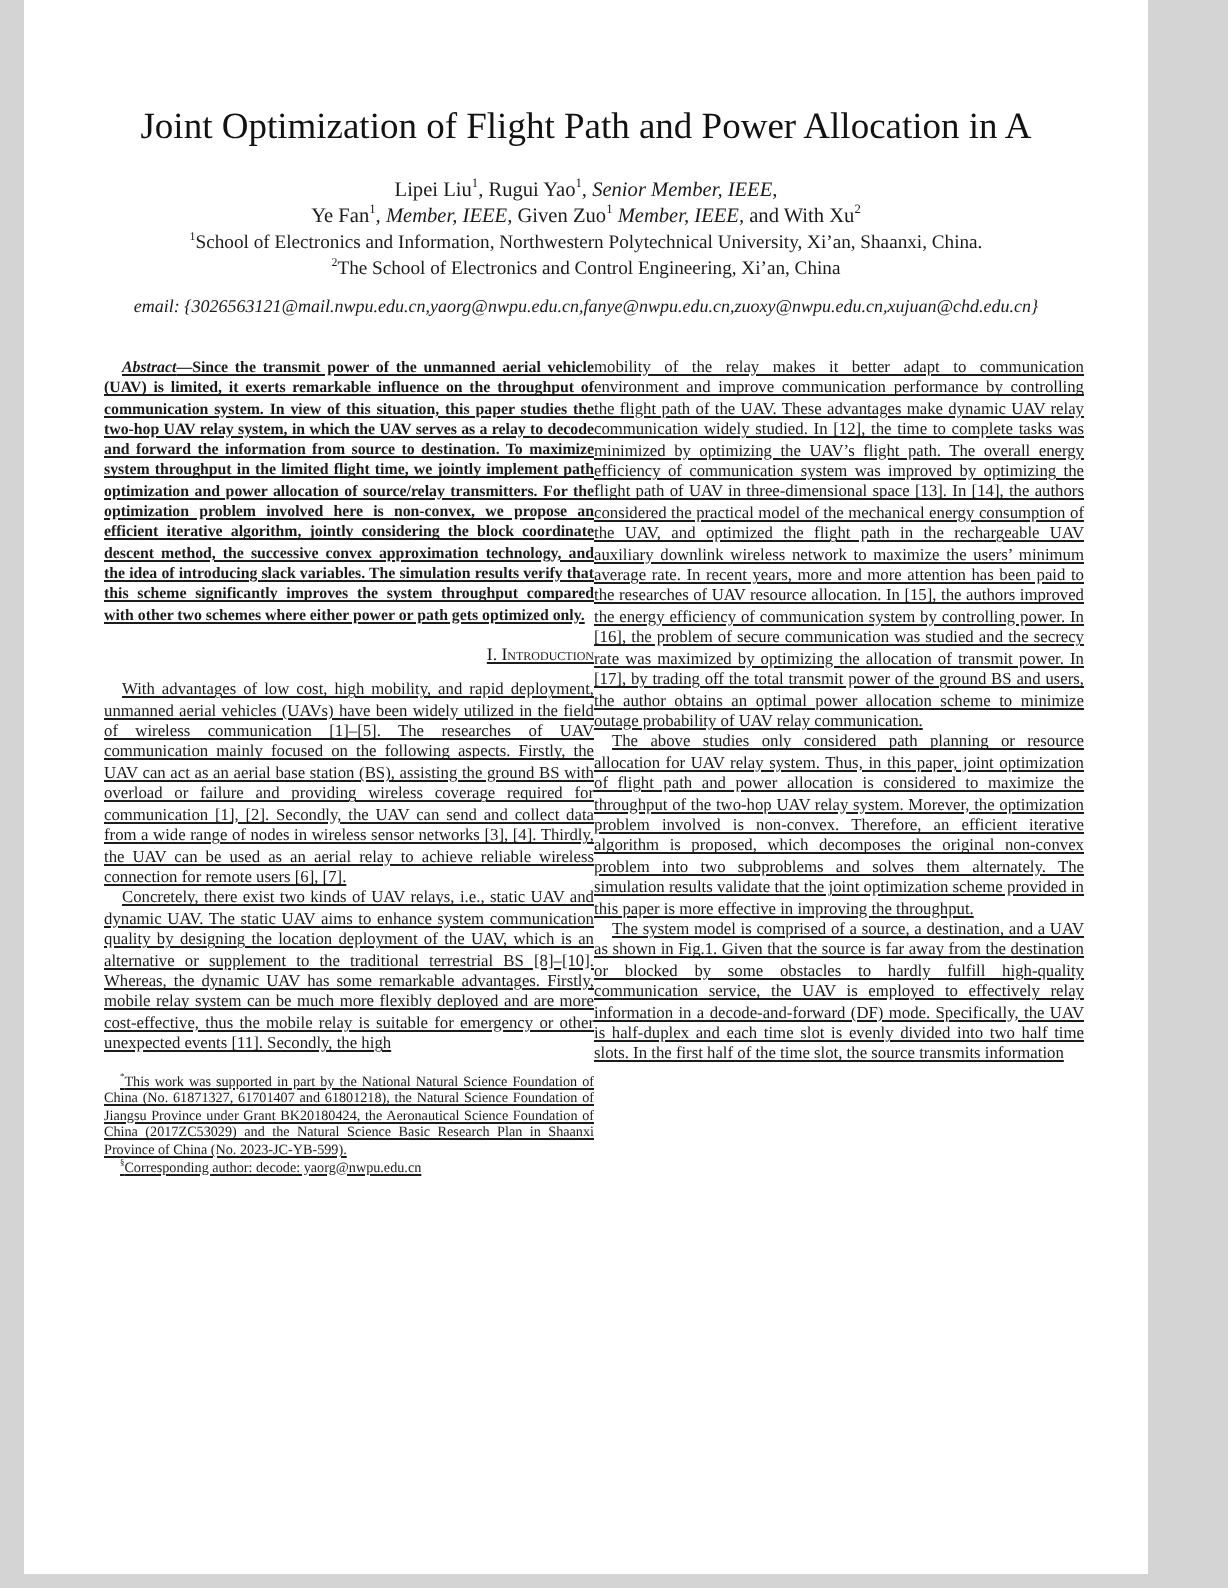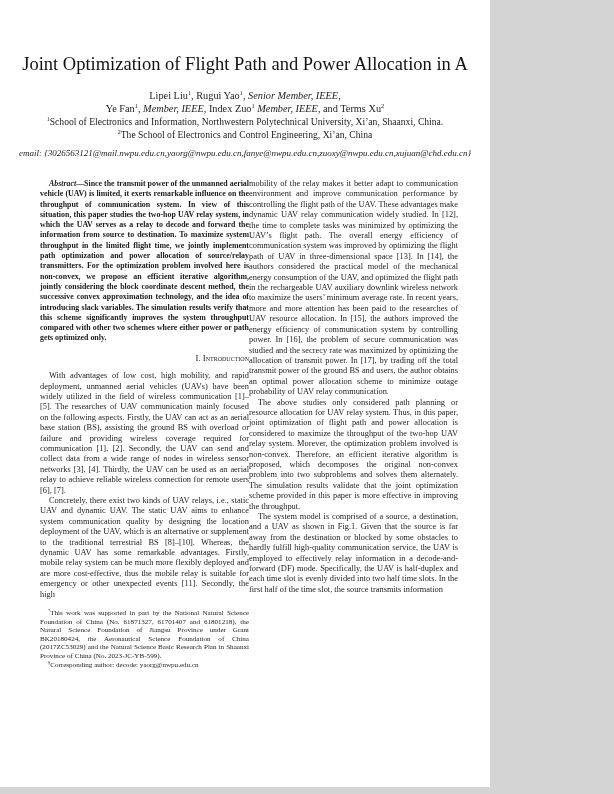--- a/index.html
+++ b/index.html
@@ -5,22 +5,22 @@
   html, body { margin: 0; padding: 0; }
   body {
     width: 614px; height: 794px;
     background: #d4d4d4;
     font-family: "Liberation Serif", serif;
     color: #1b1b1b;
     position: relative;
     overflow: hidden;
   }
   .page {
-    position: absolute; left: 0; top: 0;
-    width: 490px; height: 787px;
+    position: absolute; left: 12px; top: 0;
+    width: 562px; height: 787px;
     background: #ffffff;
     box-sizing: border-box;
   }
   
   .title {
     margin-top: 51px;
     text-align: center;
     font-size: 18.5px;
     line-height: 26px;
     color: #121212;
@@ -28,20 +28,21 @@
   .authors { text-align: center; margin-top: 12px; }
   .name-line  { font-size: 10.3px; line-height: 13px; }
   .affil-line { font-size: 9.6px;  line-height: 13px; }
   .email-line { font-size: 9px; line-height: 12px; font-style: italic; margin-top: 6px; }
   sup { font-size: 62%; line-height: 0; }
   
   .columns {
     display: flex;
     justify-content: space-between;
     margin: 20px 32px 0 40px;
+    text-decoration: underline;
   }
   .col {
     width: 258px;
     text-align: justify;
     font-size: 8.4px;
     line-height: 10.4px;
   }
   .col p { margin: 0; text-indent: 9px; }
   .col p.no-indent { text-indent: 0; }
   .abstract, .index-terms {
@@ -70,21 +71,21 @@
 <body>
 
 <div class="page">
 
   <div class="title">
     <div>Joint Optimization of Flight Path and Power Allocation in A</div>
   </div>
 
   <div class="authors">
     <div class="name-line"><span>Lipei Liu</span><sup>1</sup><span>, Rugui Yao</span><sup>1</sup><span>, </span><span style="font-style: italic; text-align: right;">Senior Member, IEEE</span><span>,</span></div>
-    <div class="name-line"><span>Ye Fan</span><sup>1</sup><span>, </span><span style="font-style: italic;">Member, IEEE</span><span>, Index Zuo</span><sup>1</sup><span> </span><span style="font-style: italic;">Member, IEEE</span><span>, and Terms Xu</span><sup>2</sup></div>
+    <div class="name-line"><span>Ye Fan</span><sup>1</sup><span>, </span><span style="font-style: italic;">Member, IEEE</span><span>, Given Zuo</span><sup>1</sup><span> </span><span style="font-style: italic;">Member, IEEE</span><span>, and With Xu</span><sup>2</sup></div>
     <div class="affil-line"><sup>1</sup><span>School of Electronics and Information, Northwestern Polytechnical University, Xi’an, Shaanxi, China.</span></div>
     <div class="affil-line"><sup>2</sup><span>The School of Electronics and Control Engineering, Xi’an, China</span></div>
     <div class="email-line"><span style="font-style: italic;">email: {3026563121@mail.nwpu.edu.cn,yaorg@nwpu.edu.cn,fanye@nwpu.edu.cn,zuoxy@nwpu.edu.cn,xujuan@chd.edu.cn}</span></div>
   </div>
 
   <div class="columns">
 
     <div class="col">
       <p class="abstract"><span class="lead-italic">Abstract</span><span>—Since the transmit power of the unmanned aerial vehicle (UAV) is limited, it exerts remarkable influence on the throughput of communication system. In view of this situation, this paper studies the two-hop UAV relay system, in which the UAV serves as a relay to decode and forward the information from source to destination. To maximize system throughput in the limited flight time, we jointly implement path optimization and power allocation of source/relay transmitters. For the optimization problem involved here is non-convex, we propose an efficient iterative algorithm, jointly considering the block coordinate descent method, the successive convex approximation technology, and the idea of introducing slack variables. The simulation results verify that this scheme significantly improves the system throughput compared with other two schemes where either power or path gets optimized only.</span></p>
 

